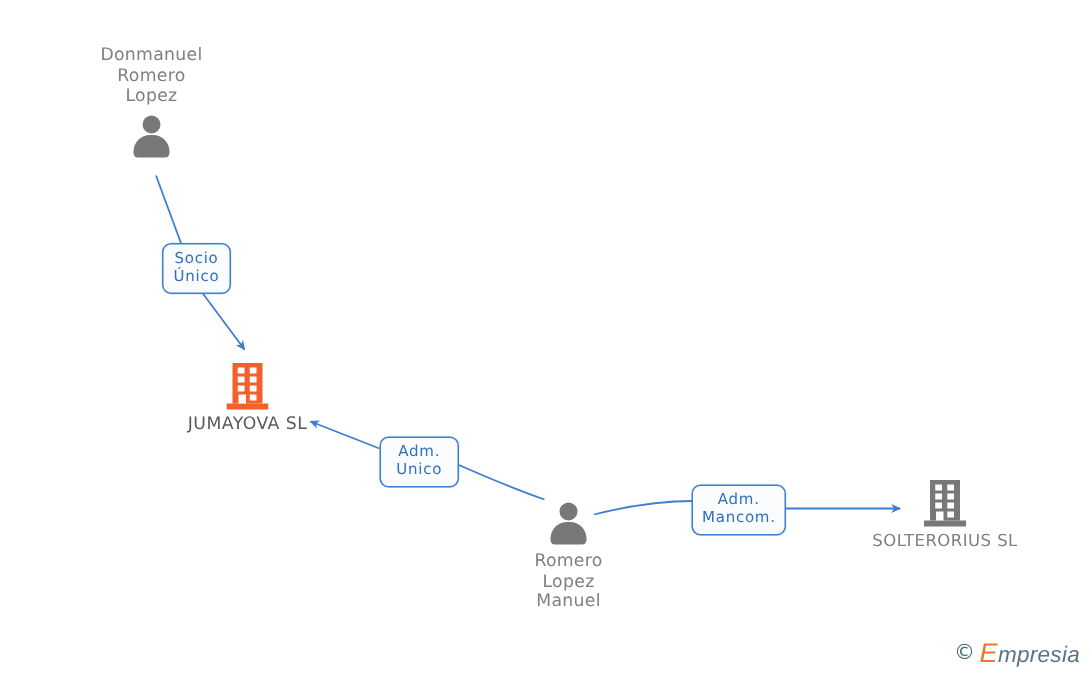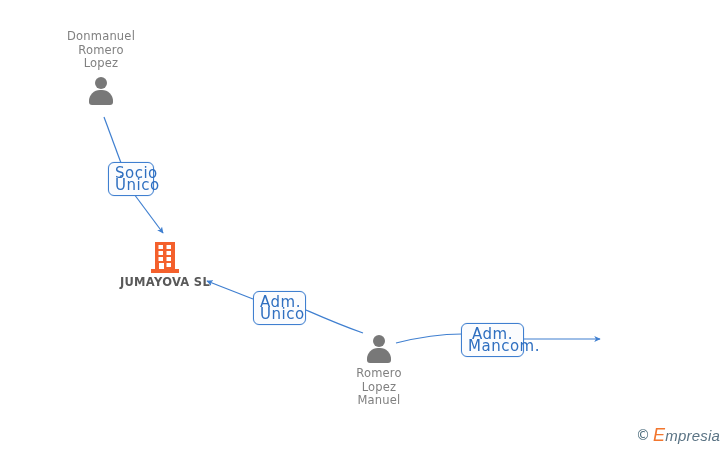--- a/index.html
+++ b/index.html
@@ -42,21 +42,21 @@
     letter-spacing: 0.2px;
     white-space: pre-line;
   }
   .node-caption.company {
     margin-top: 2px;
     font-size: 11px;
     letter-spacing: 0.3px;
   }
   .node-caption.focal {
     color: #595959;
-    font-weight: bold;
+    font-weight: normal;
     font-size: 11.5px;
   }
   .person-caption {
     margin-top: 4px;
   }
   
   .avatar {
     width: 30px;
     height: 30px;
     position: relative;
@@ -85,21 +85,21 @@
     height: 34px;
   }
   
   .rel-label {
     position: absolute;
     box-sizing: border-box;
     border: 1px solid #3f7fd0;
     border-radius: 6px;
     background: #fbfcfe;
     color: #2f6fc0;
-    font-size: 15px;
+    font-size: 10px;
     line-height: 12px;
     letter-spacing: 0.5px;
     text-align: center;
     padding: 4px 6px;
     white-space: pre-line;
     box-shadow: 0 0 0 0.5px rgba(63,127,208,0.15);
   }
   
   #watermark {
     position: absolute;
@@ -181,20 +181,35 @@
   <div class="node" style="left:379px; top:333px;">
     <div class="avatar">
       <div class="head"></div>
       <div class="body"></div>
     </div>
     <div class="node-caption person-caption">Romero
 Lopez
 Manuel</div>
   </div>
 
+  <div class="node" style="left:630px; top:318px;">
+    <svg class="building" viewBox="0 0 28 34">
+      <rect x="4" y="2" width="20" height="27" fill="#787878"></rect>
+      <rect x="0" y="29" width="28" height="4" fill="#787878"></rect>
+      <rect x="7.5" y="5" width="4.5" height="4" fill="#ffffff"></rect>
+      <rect x="15.5" y="5" width="4.5" height="4" fill="#ffffff"></rect>
+      <rect x="7.5" y="11" width="4.5" height="4" fill="#ffffff"></rect>
+      <rect x="15.5" y="11" width="4.5" height="4" fill="#ffffff"></rect>
+      <rect x="7.5" y="17" width="4.5" height="4" fill="#ffffff"></rect>
+      <rect x="15.5" y="17" width="4.5" height="4" fill="#ffffff"></rect>
+      <rect x="8" y="23" width="5" height="6" fill="#ffffff"></rect>
+      <rect x="15.5" y="23" width="4.5" height="4" fill="#ffffff"></rect>
+    </svg>
+    <div class="node-caption company">SOLTERORIUS SL</div>
+  </div>
 
   <div class="rel-label" style="left:108px; top:162px; width:46px;">Socio
 Único</div>
 
   <div class="rel-label" style="left:253px; top:291px; width:53px;">Adm.
 Unico</div>
 
   <div class="rel-label" style="left:461px; top:323px; width:63px;">Adm.
 Mancom.</div>
 

